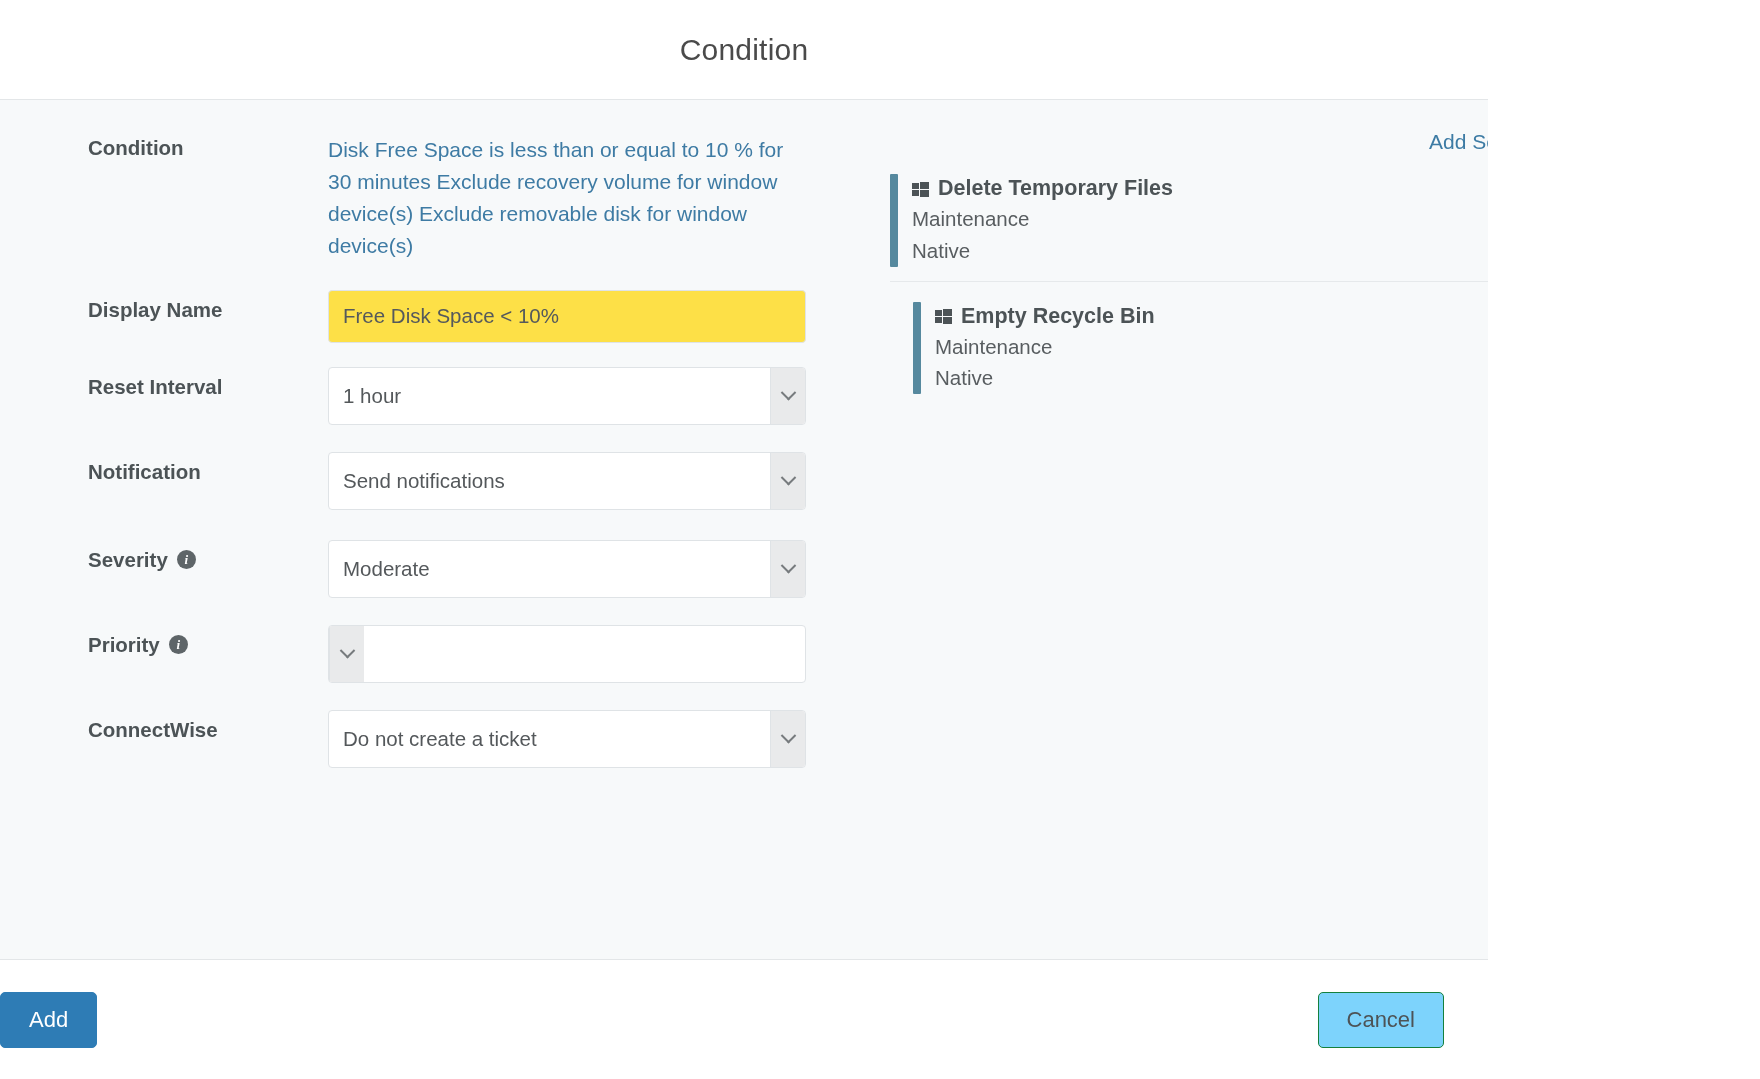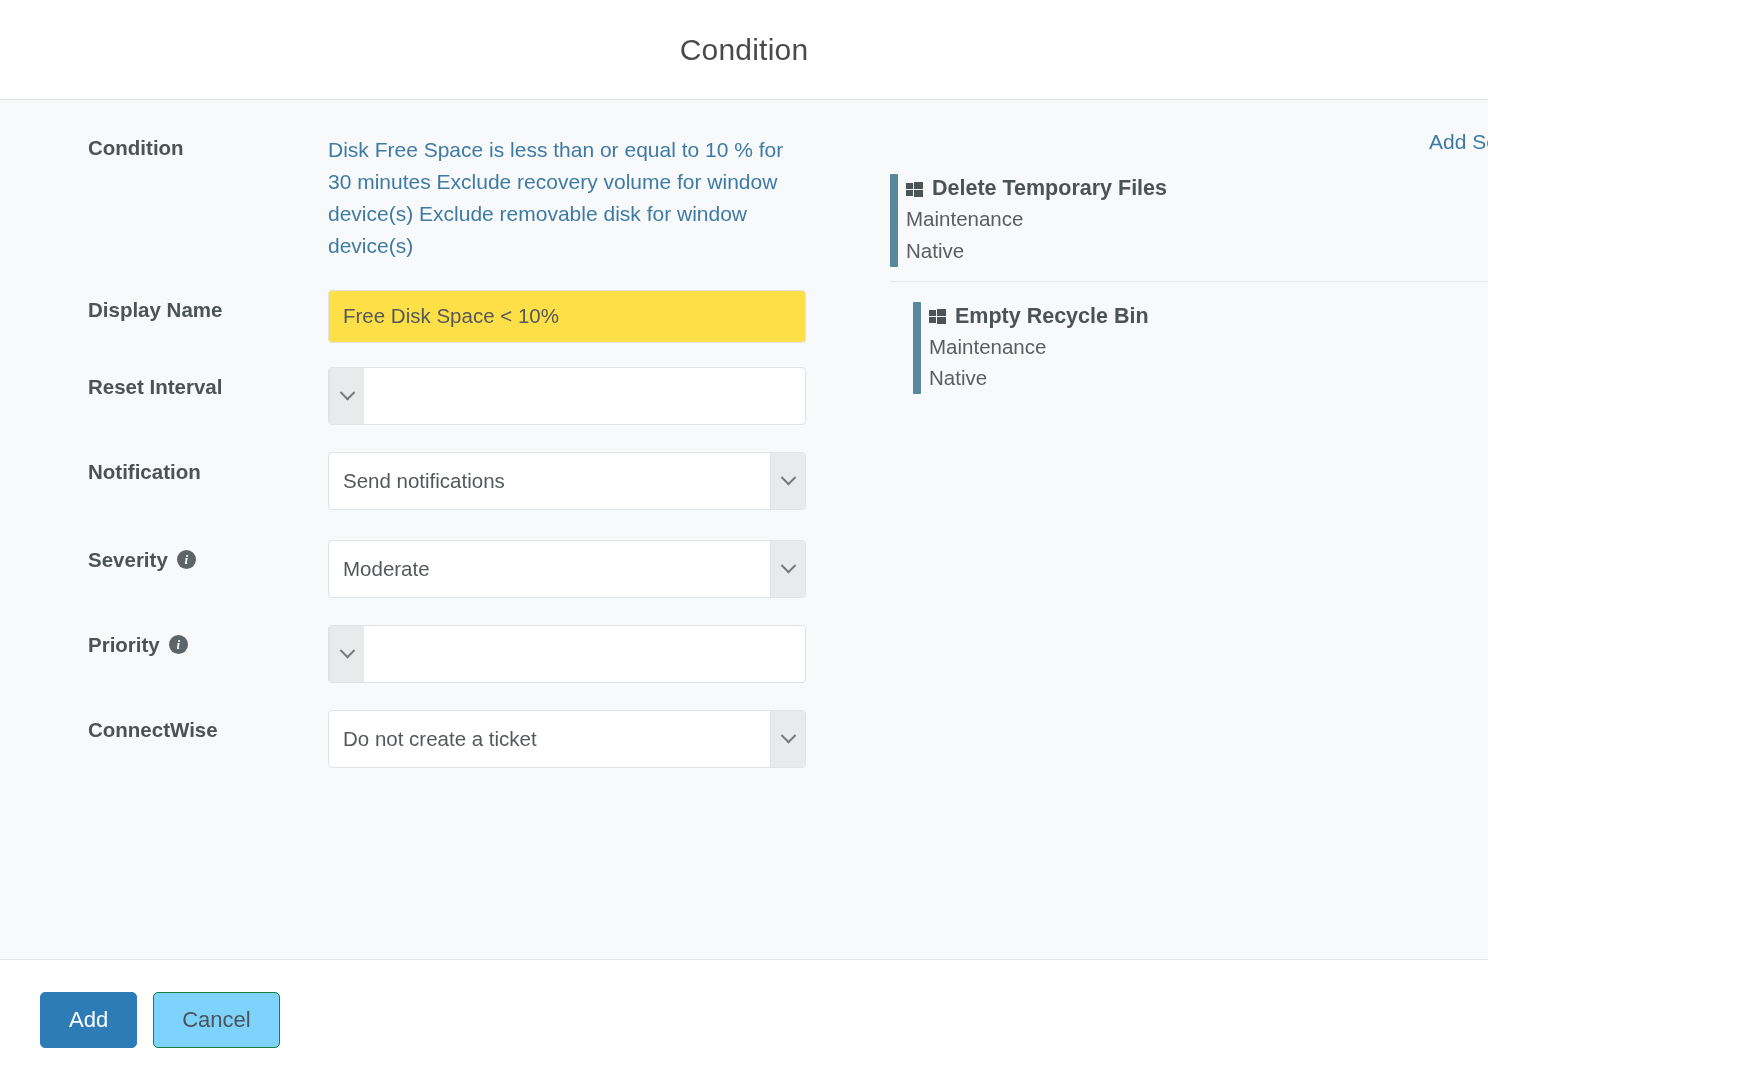--- a/index.html
+++ b/index.html
@@ -169,21 +169,21 @@
   }
   .add-script-link {
     font-size: 21px;
     color: #3d7ba4;
     text-decoration: none;
     cursor: pointer;
   }
   .script-list { width: 672px; }
   .script-card {
     display: flex;
-    gap: 8px;
+    gap: 14px;
     padding: 4px 0 14px 0;
     border-bottom: 1px solid #e6e9eb;
     margin-bottom: 10px;
     margin-top: 16px;
   }
   .script-card:last-child { border-bottom: none; padding-left: 23px; }
   .script-accent {
     width: 8px;
     flex: 0 0 8px;
     background: #56899e;
@@ -256,24 +256,23 @@
     border-radius: 1px;
   }
 
   
   .modal-footer {
     height: 119px;
     flex: 0 0 119px;
     background: #ffffff;
     display: flex;
     align-items: center;
-    justify-content: flex-start;
+    justify-content: space-between;
     padding-right: 44px;
     gap: 16px;
-    padding-left: 40px;
   }
   .btn {
     font-family: "Liberation Sans", sans-serif;
     font-size: 22px;
     border-radius: 5px;
     height: 56px;
     padding: 0 28px;
     cursor: pointer;
     line-height: 1;
   }
@@ -310,20 +309,21 @@
         </div>
 
         <div class="form-row" style="margin-bottom:24px;">
           <div class="form-label">Display Name</div>
           <input class="text-input" type="text" value="Free Disk Space &lt; 10%" style="">
         </div>
 
         <div class="form-row" style="margin-bottom:27px;">
           <div class="form-label">Reset Interval</div>
           <div class="select-wrap">
+            <div class="select-value">1 hour</div>
             <div class="select-btn">
               <span class="chev-down"></span>
             </div>
           </div>
         </div>
 
         <div class="form-row">
           <div class="form-label">Notification</div>
           <div class="select-wrap">
             <div class="select-value">Send notifications</div>

